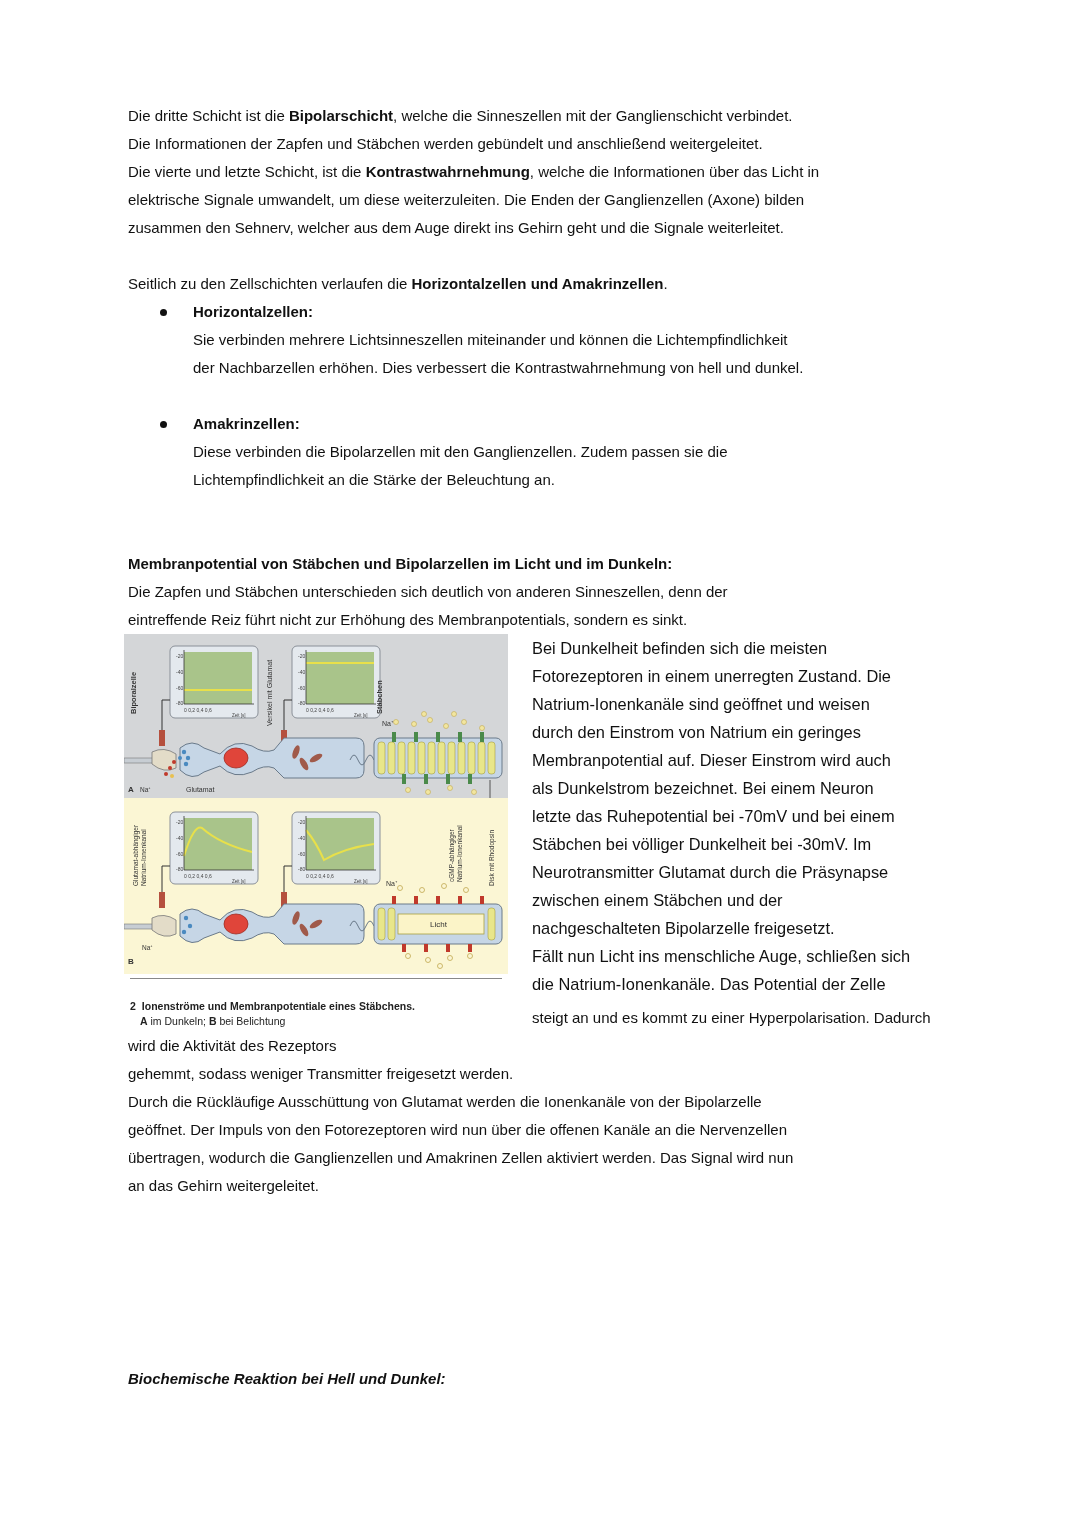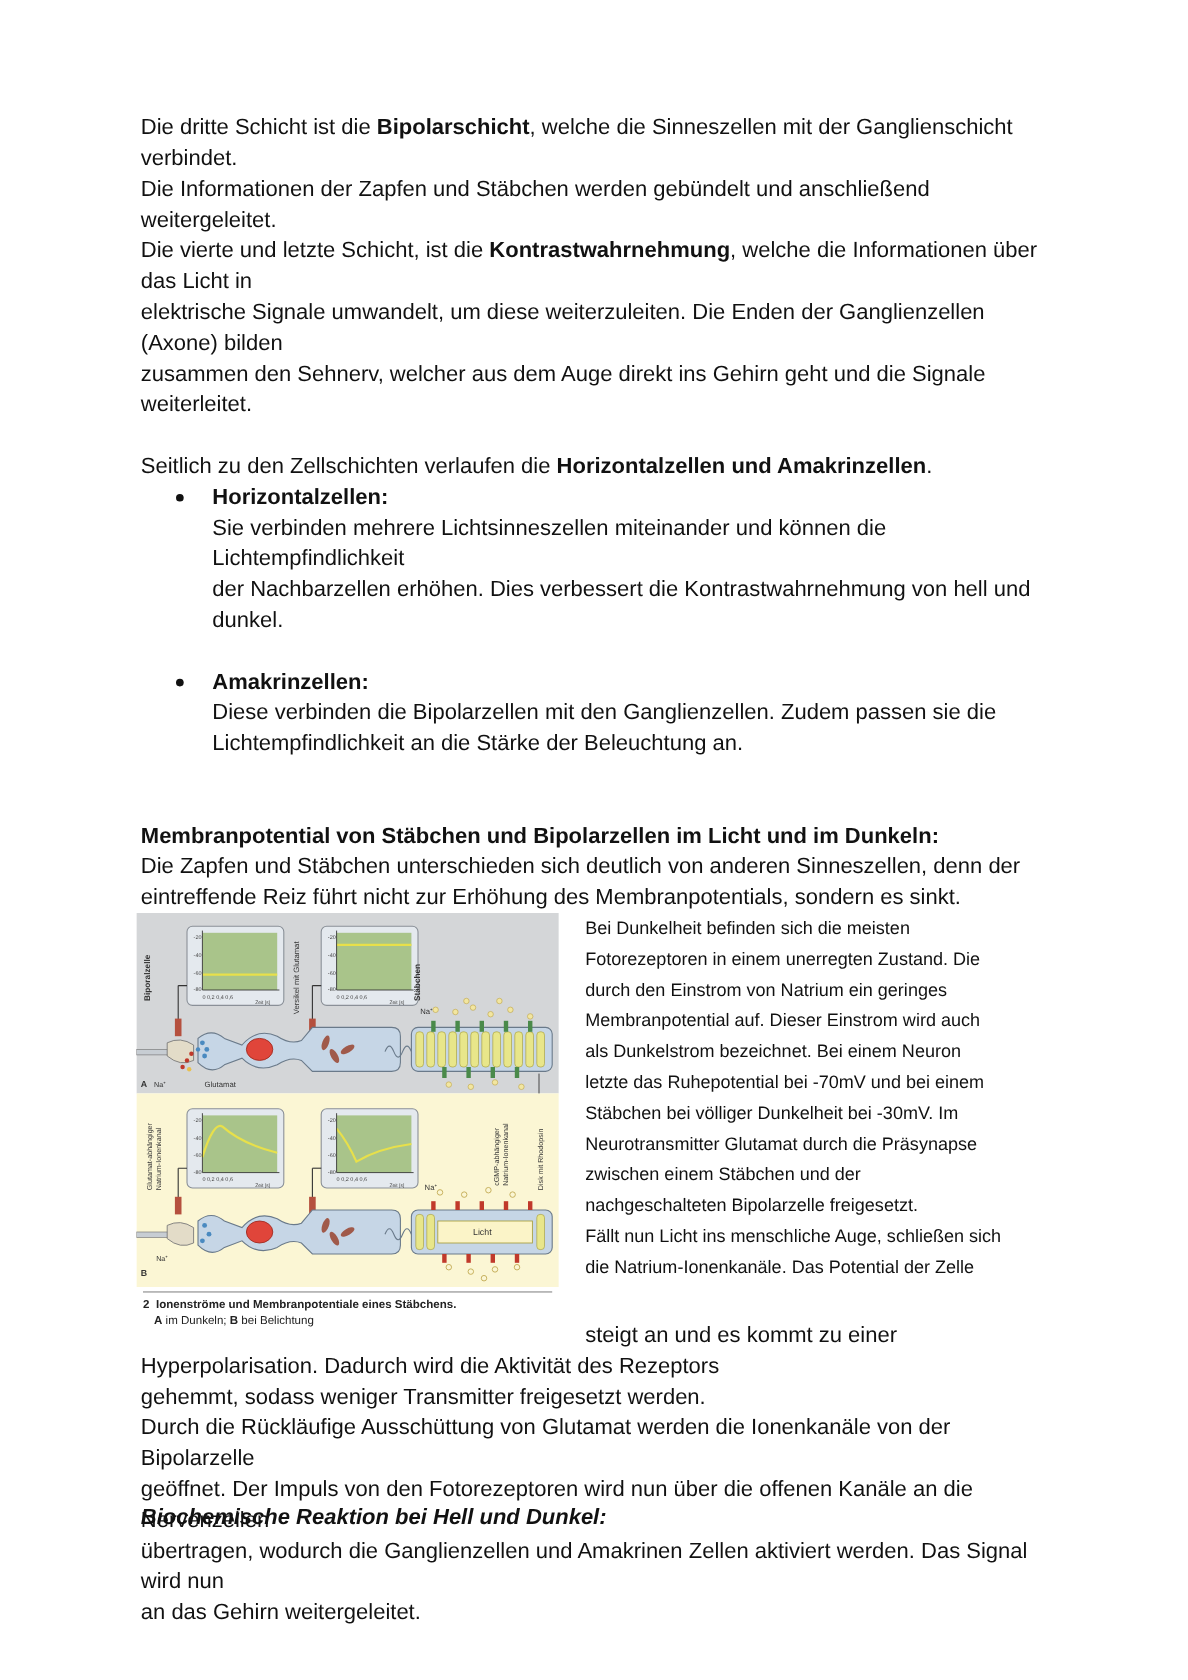--- a/index.html
+++ b/index.html
@@ -1,28 +1,28 @@
 <!DOCTYPE html>
 <html><head>
 <meta charset="utf-8">
 <style>
   html, body { margin: 0; padding: 0; background: #ffffff; }
   body { width: 1080px; height: 1527px; position: relative; overflow: hidden;
          font-family: "Liberation Sans", "DejaVu Sans", sans-serif; color: #111; }
   .page { position: absolute; left: 128px; top: 102px; width: 830px; }
-  .p { font-size: 20px; line-height: 28px; margin: 0; }
+  .p { font-size: 15px; line-height: 28px; margin: 0; }
   .blank { height: 28px; }
   b { font-weight: bold; }
   ul.bullets { list-style: none; margin: 0; padding: 0; }
   ul.bullets li { position: relative; padding-left: 65px; }
   ul.bullets li .dot { position: absolute; left: 32px; top: 11px; width: 7px; height: 7px; border-radius: 50%; background: #111; }
   .wrap { position: relative; }
   .figure { float: left; width: 386px; height: 376px; margin: 0 22px 0 -4px; position: relative; }
   .fig-img { position: absolute; left: 0; top: 0; width: 384px; height: 340px; }
-  .caption { position: absolute; left: 6px; top: 344px; width: 372px; border-top: 1.5px solid #888; padding-top: 4px;
+  .caption { position: absolute; left: 6px; top: 344px; width: 372px; border-top: 1.5px solid #888; padding-top: 20px;
              font-size: 10.5px; line-height: 15px; color: #222; }
   .caption .cap-title { font-weight: bold; }
   .caption .num { font-weight: bold; margin-right: 6px; }
   .caption .lbl { font-weight: bold; }
   .rtext { font-size: 16.4px; line-height: 28px; }
   .svglabel { font-family: "Liberation Sans", sans-serif; }
 </style>
 </head>
 <body>
 
@@ -259,20 +259,21 @@
         <text x="4" y="330" font-size="8" font-weight="bold" fill="#333" class="svglabel">B</text>
       </svg>
       <div class="caption">
         <div><span class="num">2</span><span class="cap-title">Ionenströme und Membranpotentiale eines Stäbchens.</span></div>
         <div style="padding-left:10px"><span class="lbl">A</span><span> im Dunkeln; </span><span class="lbl">B</span><span> bei Belichtung</span></div>
       </div>
     </div>
     <div class="rtext">
       <div>Bei Dunkelheit befinden sich die meisten</div>
       <div>Fotorezeptoren in einem unerregten Zustand. Die</div>
+      <div>Natrium-Ionenkanäle sind geöffnet und weisen</div>
       <div>durch den Einstrom von Natrium ein geringes</div>
       <div>Membranpotential auf. Dieser Einstrom wird auch</div>
       <div>als Dunkelstrom bezeichnet. Bei einem Neuron</div>
       <div>letzte das Ruhepotential bei -70mV und bei einem</div>
       <div>Stäbchen bei völliger Dunkelheit bei -30mV. Im</div>
       <div>Neurotransmitter Glutamat durch die Präsynapse</div>
       <div>zwischen einem Stäbchen und der</div>
       <div>nachgeschalteten Bipolarzelle freigesetzt.</div>
       <div>Fällt nun Licht ins menschliche Auge, schließen sich</div>
       <div>die Natrium-Ionenkanäle. Das Potential der Zelle</div>

